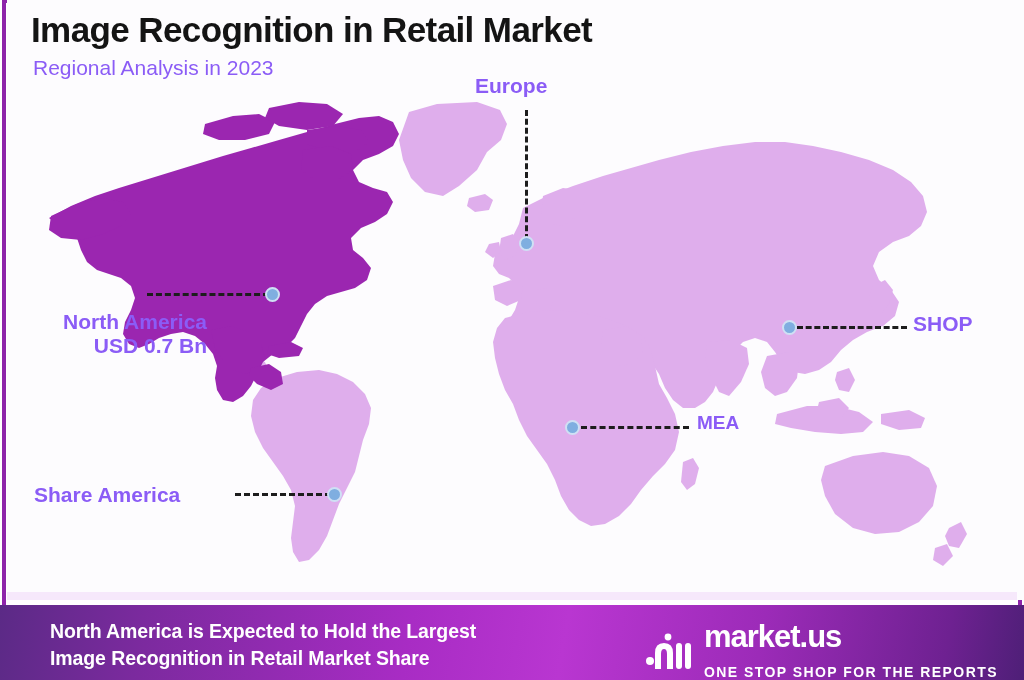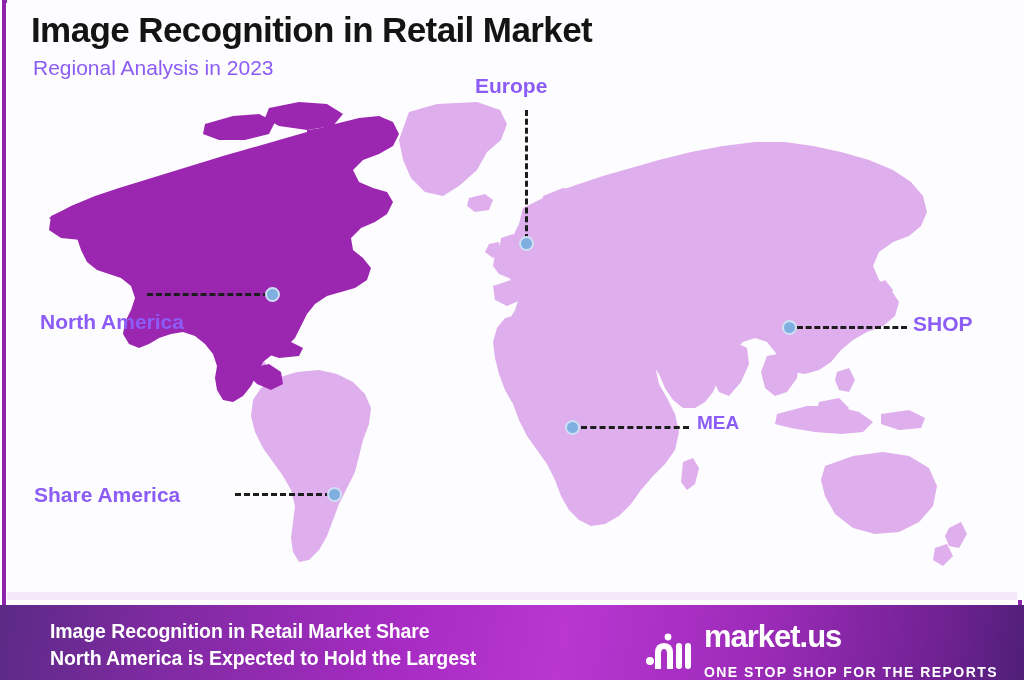--- a/index.html
+++ b/index.html
@@ -258,22 +258,23 @@
           <path d="M262 346 L284 342 L296 348 L292 356 L272 358 L260 354 Z"></path>
 
         </g>
 
         <path d="M0 592 L1010 592 L1010 600 L0 600 Z" fill="#F6E8FB"></path>
       </svg>
     </div>
 
     <div class="leader" style="left:140px; top:293px; width:122px;"></div>
     <div class="marker" style="left:258px; top:287px;"></div>
-    <div class="region-label" style="left:10px; top:310px; font-size:21px; text-align:center; width:190px;">
+    <div class="region-label" style="left:10px; top:310px; font-size:21px; text-align:right; width:190px;">
       <span>North America</span>
+      <span class="value">USD 0.7 Bn</span>
     </div>
 
     <div class="leader vertical" style="left:518px; top:110px; height:130px;"></div>
     <div class="marker" style="left:512px; top:236px;"></div>
     <div class="region-label" style="left:468px; top:74px; font-size:21px;">
       <span>Europe</span>
     </div>
 
     <div class="marker" style="left:775px; top:320px;"></div>
     <div class="leader" style="left:790px; top:326px; width:110px;"></div>
@@ -290,22 +291,22 @@
     <div class="region-label" style="left:27px; top:483px; font-size:21px;">
       <span>Share America</span>
     </div>
     <div class="leader" style="left:228px; top:493px; width:96px;"></div>
     <div class="marker" style="left:320px; top:487px;"></div>
 
   </div>
 
   <div class="banner">
     <div class="banner-text">
+      <span>North America is Expected to Hold the Largest</span>
       <span>Image Recognition in Retail Market Share</span>
-      <span>North America is Expected to Hold the Largest</span>
     </div>
 
     <div class="logo">
       <svg class="logo-mark" viewBox="0 0 52 40">
         <circle cx="7" cy="30" r="4" fill="#ffffff"></circle>
         <path d="M12 38 L12 22 Q12 12 21 12 Q30 12 30 22 L30 38 L24 38 L24 23 Q24 18 21 18 Q18 18 18 23 L18 38 Z" fill="#ffffff"></path>
         <circle cx="25" cy="6" r="3.4" fill="#ffffff"></circle>
         <rect x="33" y="12" width="6" height="26" rx="3" fill="#ffffff"></rect>
         <rect x="42" y="12" width="6" height="26" rx="3" fill="#ffffff"></rect>
       </svg>

